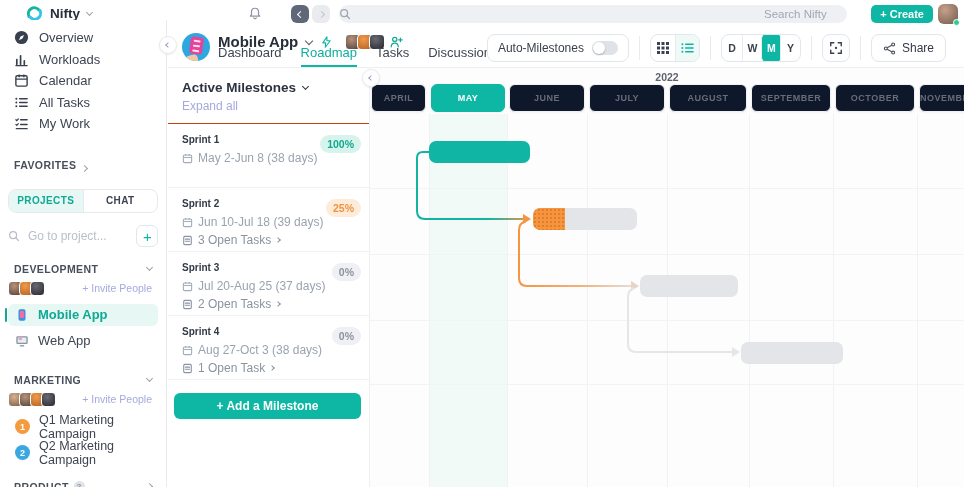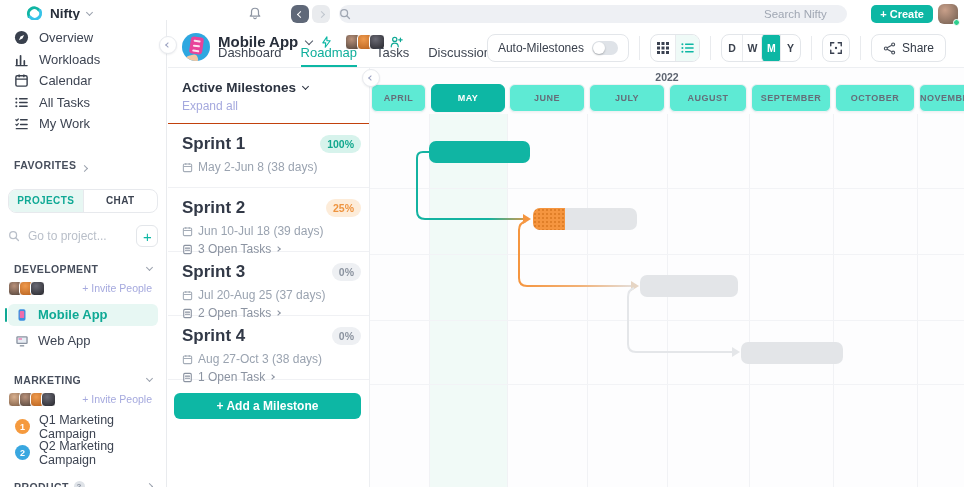--- a/index.html
+++ b/index.html
@@ -106,35 +106,35 @@
   .sharebtn{height:28px;border:1px solid #e3e6ea;border-radius:8px;background:#fff;display:flex;align-items:center;gap:6px;
             padding:0 11px;font-size:12px;color:#333a46;}
   
   .content{position:absolute;top:40px;left:0;right:0;bottom:0;}
   .mpanel{position:absolute;left:0;top:0;width:202px;bottom:0;background:#fff;border-right:1px solid #edeff2;z-index:4;}
   .mpanel-head{height:56px;border-bottom:1px solid #c2410c;padding:12px 0 0 14px;}
   .mpanel-title{display:flex;align-items:center;gap:7px;font-size:13.5px;font-weight:bold;color:#2c3340;}
   .mpanel-title .chev{color:#2c3340;width:5px;height:5px;}
   .expand{margin-top:4px;font-size:12px;color:#a5a9de;}
   .mrow{position:relative;height:64px;border-bottom:1px solid #f0f1f4;padding:10px 8px 0 14px;}
-  .mname{font-size:17px;font-weight:bold;color:#323947;}
+  .mname{font-size:10px;font-weight:bold;color:#323947;}
   .mdate{display:flex;align-items:center;gap:5px;margin-top:6px;font-size:12px;color:#9aa3b0;}
   .mlink{display:flex;align-items:center;gap:5px;margin-top:4px;font-size:12px;color:#8b93a1;}
   .mlink.add{color:#0fae9b;font-weight:bold;}
   .mlink .chev{width:4px;height:4px;}
   .pbadge{position:absolute;right:8px;top:11px;padding:3px 7px;border-radius:9px;font-size:10.5px;font-weight:bold;}
   .pbadge.p100{background:#d7f3ec;color:#12a88e;}
   .pbadge.p25{background:#fdecd9;color:#ee9440;}
   .pbadge.p0{background:#eef0f3;color:#8b939f;}
   .addmile{position:absolute;left:6px;right:8px;top:325px;height:26px;border-radius:6px;background:#0db7a4;color:#fff;
            font-size:12px;font-weight:bold;display:flex;align-items:center;justify-content:center;}
   
   .chart{position:absolute;left:202px;top:0;right:0;bottom:0;background:#fdfdfe;overflow:hidden;}
   .year{position:absolute;top:3px;left:0;right:0;text-align:center;font-size:10.5px;font-weight:bold;color:#5d6470;}
-  .mon{position:absolute;top:16px;height:28px;border-radius:6px;background:#5eead4;border:1px solid #f0f1f3;
+  .mon{position:absolute;top:16px;height:28px;border-radius:6px;background:#0f172a;border:1px solid #f0f1f3;
        box-shadow:0 1px 2px rgba(40,50,70,.05);display:flex;align-items:center;justify-content:center;
        font-size:9px;font-weight:bold;letter-spacing:.5px;color:#656d79;}
   .mon.active{background:#0db7a4;color:#fff;border-color:#0db7a4;}
   .mayhl{position:absolute;left:59px;width:78px;top:46px;bottom:0;background:#f1faf7;}
   .vgrid{position:absolute;top:46px;bottom:0;width:1px;background:#f1f2f5;}
   .hgrid{position:absolute;left:0;right:0;height:1px;background:#f2f3f6;}
   .bar{position:absolute;height:22px;border-radius:7px;background:#e3e5e8;}
   .bar.teal{background:#10b5a3;}
   .orangeseg{position:absolute;left:0;top:0;bottom:0;width:32px;border-radius:7px 0 0 7px;background:#f5953f;
              background-image:radial-gradient(#e07f28 1px,transparent 1.2px);background-size:4px 4px;}

